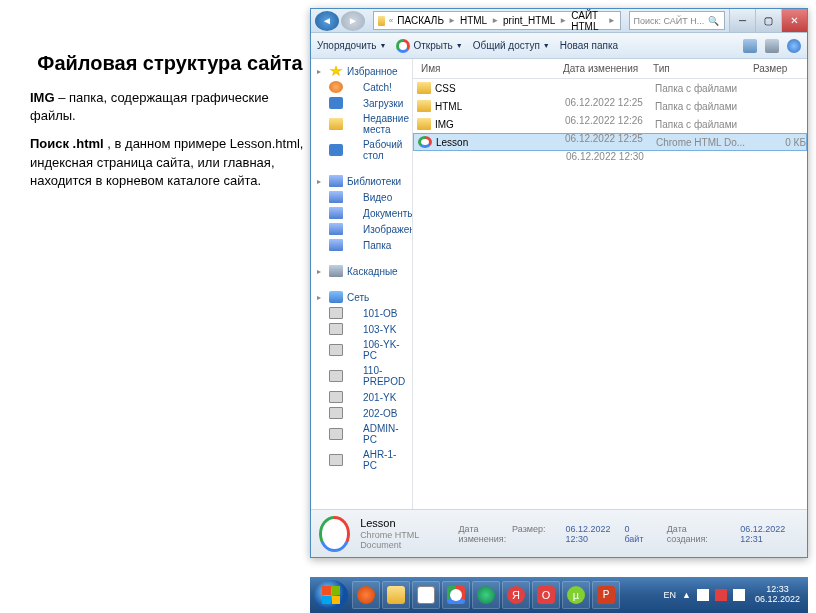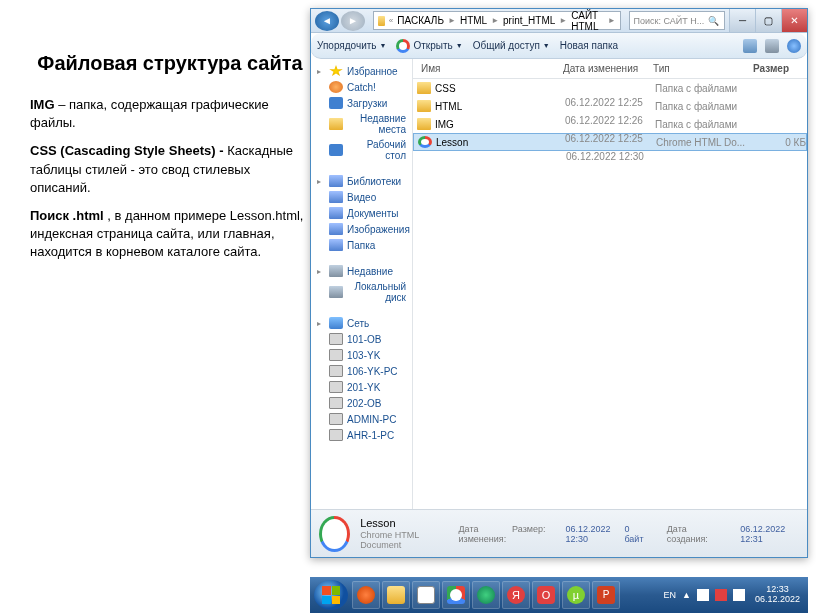--- a/index.html
+++ b/index.html
@@ -1,20 +1,20 @@
 <!DOCTYPE html>
 <html><head>
 <meta charset="utf-8">
 <style>
 * { margin: 0; padding: 0; box-sizing: border-box; font-family: 'Segoe UI', Tahoma, sans-serif; }
 body { width: 816px; height: 613px; background: #fff; position: relative; overflow: hidden; }
 
 
 .left-col { position: absolute; left: 30px; top: 50px; width: 280px; }
-.title { font-size: 20px; font-weight: bold; text-align: center; margin-bottom: 20px; line-height: 1.3; }
+.title { font-size: 20px; font-weight: bold; text-align: center; margin-bottom: 13px; line-height: 1.3; }
 .para { font-size: 13px; line-height: 1.4; margin-bottom: 10px; }
 .para b { font-weight: bold; }
 
 
 .explorer { position: absolute; left: 310px; top: 8px; width: 498px; height: 550px; background: #fff; border: 1px solid #4a8bc2; box-shadow: 0 2px 8px rgba(0,0,0,0.3); display: flex; flex-direction: column; }
 
 
 .titlebar { height: 24px; background: linear-gradient(to bottom, #e8f0f8, #d0e0f0); display: flex; align-items: stretch; border-bottom: 1px solid #b0c4d8; }
 .nav-btns { display: flex; align-items: center; padding: 0 4px; gap: 2px; }
 .nav-btn { width: 24px; height: 20px; border-radius: 50%; display: flex; align-items: center; justify-content: center; font-size: 10px; color: #fff; }
@@ -24,52 +24,52 @@
 .addr-bar .folder-ico { width: 12px; height: 10px; background: linear-gradient(to bottom, #fce08a, #e8b030); border-radius: 1px; }
 .addr-bar .crumb { color: #000; }
 .addr-bar .sep { color: #888; font-size: 8px; }
 .search-box { width: 100px; display: flex; align-items: center; background: #fff; border: 1px solid #a0b0c0; margin: 2px 4px; padding: 0 4px; font-size: 9px; color: #888; }
 .win-ctrl { display: flex; }
 .win-ctrl div { width: 26px; display: flex; align-items: center; justify-content: center; font-size: 10px; }
 .win-min, .win-max { background: linear-gradient(to bottom, #e8f0f8, #c0d0e0); border-left: 1px solid #b0c4d8; }
 .win-close { background: linear-gradient(to bottom, #e88080, #c04040); color: #fff; border-left: 1px solid #b0c4d8; }
 
 
-.toolbar { height: 26px; background: linear-gradient(to bottom, #f4f8fc, #dae8f4); display: flex; align-items: center; padding: 0 6px; font-size: 10px; color: #1a3050; gap: 10px; border-bottom: 1px solid #c0d0e0; border-radius: 10px; }
+.toolbar { height: 26px; background: linear-gradient(to bottom, #f4f8fc, #dae8f4); display: flex; align-items: center; padding: 0 6px; font-size: 10px; color: #1a3050; gap: 10px; border-bottom: 1px solid #c0d0e0; }
 .tb-item { display: flex; align-items: center; gap: 3px; cursor: pointer; }
 .tb-arrow { font-size: 7px; }
 .tb-right { margin-left: auto; display: flex; gap: 8px; }
 .tb-ico { width: 14px; height: 14px; background: #88a0c0; border-radius: 2px; }
 
 
 .main { flex: 1; display: flex; overflow: hidden; background: #fff; }
 
 
 .sidebar { width: 130px; background: #fff; border-right: 1px solid #e0e4e8; overflow-y: auto; font-size: 10px; padding: 4px 0; }
 .sb-group { margin-bottom: 10px; }
 .sb-head { display: flex; align-items: center; gap: 4px; padding: 2px 6px; color: #1a5090; cursor: pointer; }
 .sb-head .arrow { width: 8px; font-size: 8px; color: #888; }
-.sb-item { display: flex; align-items: center; gap: 4px; padding: 2px 6px 2px 18px; color: #1a5090; cursor: pointer; text-align: right; }
+.sb-item { display: flex; align-items: center; gap: 20px; padding: 2px 6px 2px 18px; color: #1a5090; cursor: pointer; }
 .sb-ico { width: 14px; height: 12px; flex-shrink: 0; }
 .ico-star { background: radial-gradient(circle, #ffd700, #e0a000); clip-path: polygon(50% 0%, 61% 35%, 98% 35%, 68% 57%, 79% 91%, 50% 70%, 21% 91%, 32% 57%, 2% 35%, 39% 35%); }
 .ico-orange { background: radial-gradient(circle, #ffb060, #e07020); border-radius: 50%; }
 .ico-blue { background: #4080d0; border-radius: 2px; }
 .ico-folder { background: linear-gradient(to bottom, #fce08a, #e8b030); border-radius: 1px; }
 .ico-lib { background: linear-gradient(to bottom, #a0c0ff, #5080d0); border-radius: 1px; }
 .ico-comp { background: linear-gradient(to bottom, #c0d0e0, #8090a0); border-radius: 1px; }
 .ico-net { background: linear-gradient(to bottom, #80c0ff, #4080d0); border-radius: 2px; }
 .ico-pc { background: #d8d8d8; border: 1px solid #888; border-radius: 1px; }
 
 
 .filelist { flex: 1; display: flex; flex-direction: column; }
 .cols { display: flex; height: 20px; border-bottom: 1px solid #e0e4e8; font-size: 10px; color: #555; align-items: center; }
 .col-name { width: 150px; padding-left: 8px; }
 .col-date { width: 90px; }
 .col-type { width: 100px; }
-.col-size { width: 50px; font-weight: bold; }
+.col-size { width: 50px; }
 .rows { flex: 1; }
 .row { display: flex; height: 18px; align-items: center; font-size: 10px; }
 .row.sel { background: #cce4f7; border: 1px solid #7ab0e0; }
 .row .ico { width: 14px; height: 12px; margin: 0 4px; }
 .ico-chrome { background: conic-gradient(#ea4335 0 120deg, #4285f4 120deg 240deg, #34a853 240deg 360deg); border-radius: 50%; position: relative; }
 .ico-chrome::after { content: ''; position: absolute; inset: 3px; background: #fff; border-radius: 50%; }
 .row .name { width: 130px; color: #000; }
 .row .date { width: 90px; color: #888; margin-top: 28px; }
 .row .type { width: 100px; color: #888; overflow: hidden; white-space: nowrap; text-overflow: ellipsis; }
 .row .size { width: 50px; color: #888; text-align: right; }
@@ -96,21 +96,20 @@
 .tray { margin-left: auto; display: flex; align-items: center; gap: 6px; color: #fff; font-size: 9px; }
 .clock { text-align: center; line-height: 1.1; padding: 0 4px; }
 .tray-ico { width: 12px; height: 12px; }
 </style>
 </head>
 <body>
 
 <div class="left-col">
   <div class="title">Файловая структура сайта</div>
   <div class="para"><b>IMG</b><span> – папка, содержащая графические файлы.</span></div>
-  <div class="para"><b>CSS (Cascading Style Sheets) -</b><span> Каскадные таблицы стилей - это свод стилевых описаний.</span></div>
   <div class="para"><b>Поиск .html</b><span> , в данном примере Lesson.html, индексная страница сайта, или главная, находится в корневом каталоге сайта.</span></div>
 </div>
 
 <div class="explorer">
   <div class="titlebar">
     <div class="nav-btns">
       <div class="nav-btn nav-back">◄</div>
       <div class="nav-btn nav-fwd">►</div>
     </div>
     <div class="addr-bar">
@@ -205,44 +204,44 @@
           </div>
         <div class="sb-item">
             <span class="sb-ico ico-lib"></span>
             <span>Папка</span>
           </div>
       </div>
       <div class="sb-group">
         <div class="sb-head">
             <span class="arrow">▸</span>
             <span class="sb-ico ico-comp"></span>
-            <span>Недавние</span>
-          </div>
-        <div class="sb-item">
-            <span class="sb-ico ico-comp"></span>
-            <span>Локальный диск</span>
+            <span>Каскадные</span>
           </div>
       </div>
       <div class="sb-group">
         <div class="sb-head">
             <span class="arrow">▸</span>
             <span class="sb-ico ico-net"></span>
             <span>Сеть</span>
           </div>
         <div class="sb-item">
             <span class="sb-ico ico-pc"></span>
             <span>101-ОВ</span>
           </div>
         <div class="sb-item">
             <span class="sb-ico ico-pc"></span>
             <span>103-YK</span>
           </div>
         <div class="sb-item">
             <span class="sb-ico ico-pc"></span>
             <span>106-YK-PC</span>
+          </div>
+        <div class="sb-item">
+            <span class="sb-ico ico-pc"></span>
+            <span>110-PREPOD</span>
           </div>
         <div class="sb-item">
             <span class="sb-ico ico-pc"></span>
             <span>201-YK</span>
           </div>
         <div class="sb-item">
             <span class="sb-ico ico-pc"></span>
             <span>202-ОВ</span>
           </div>
         <div class="sb-item">

